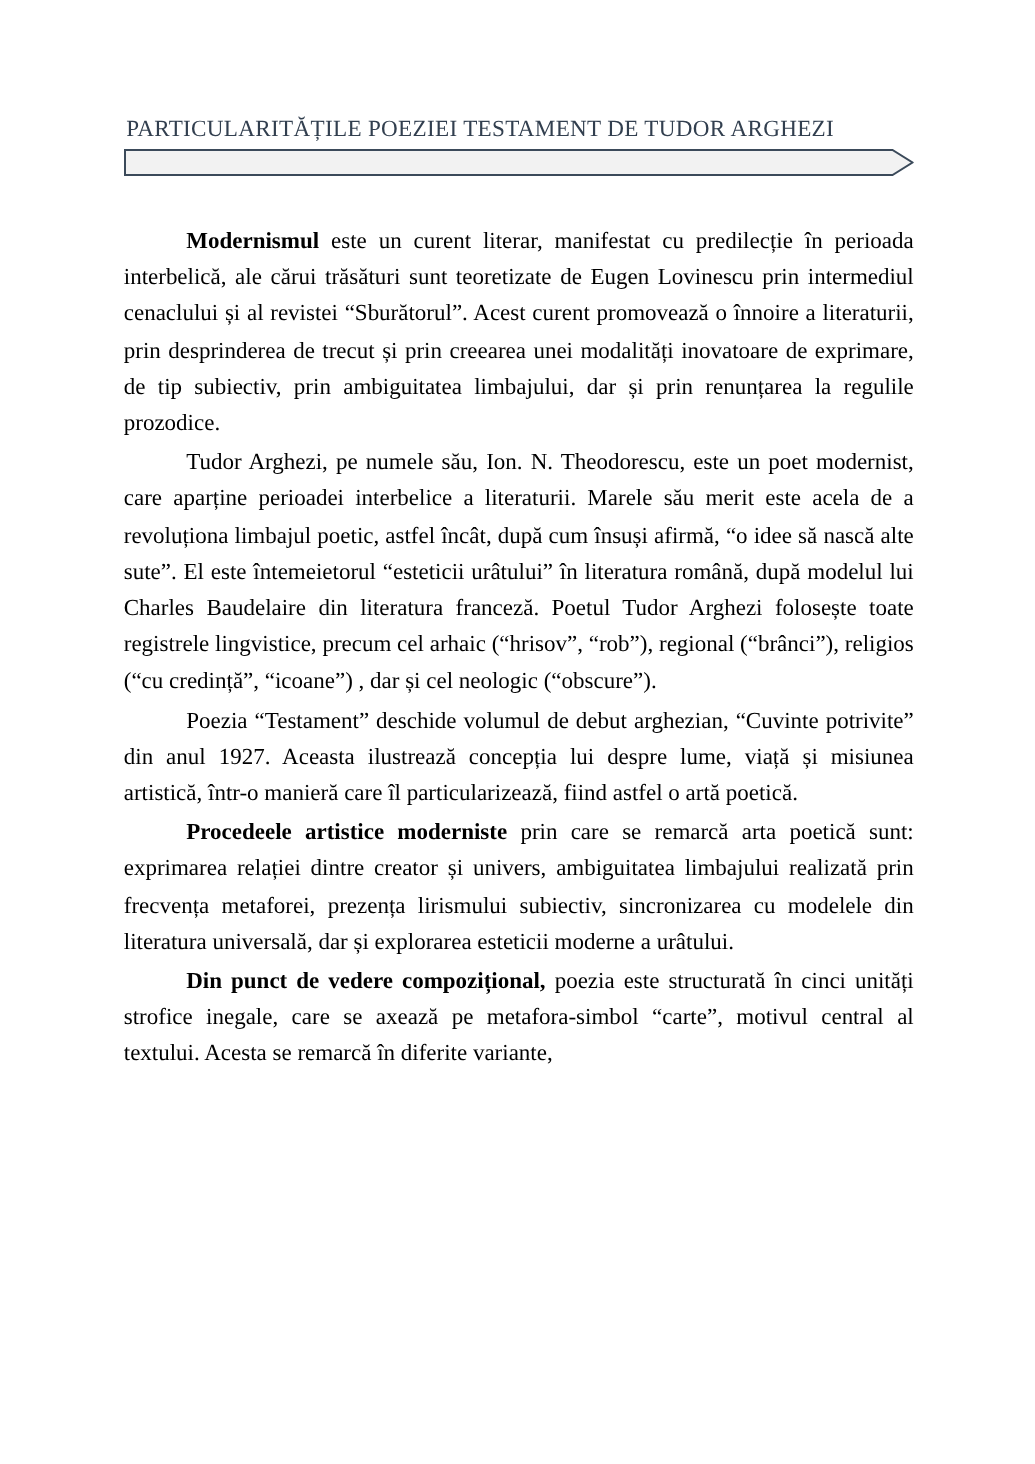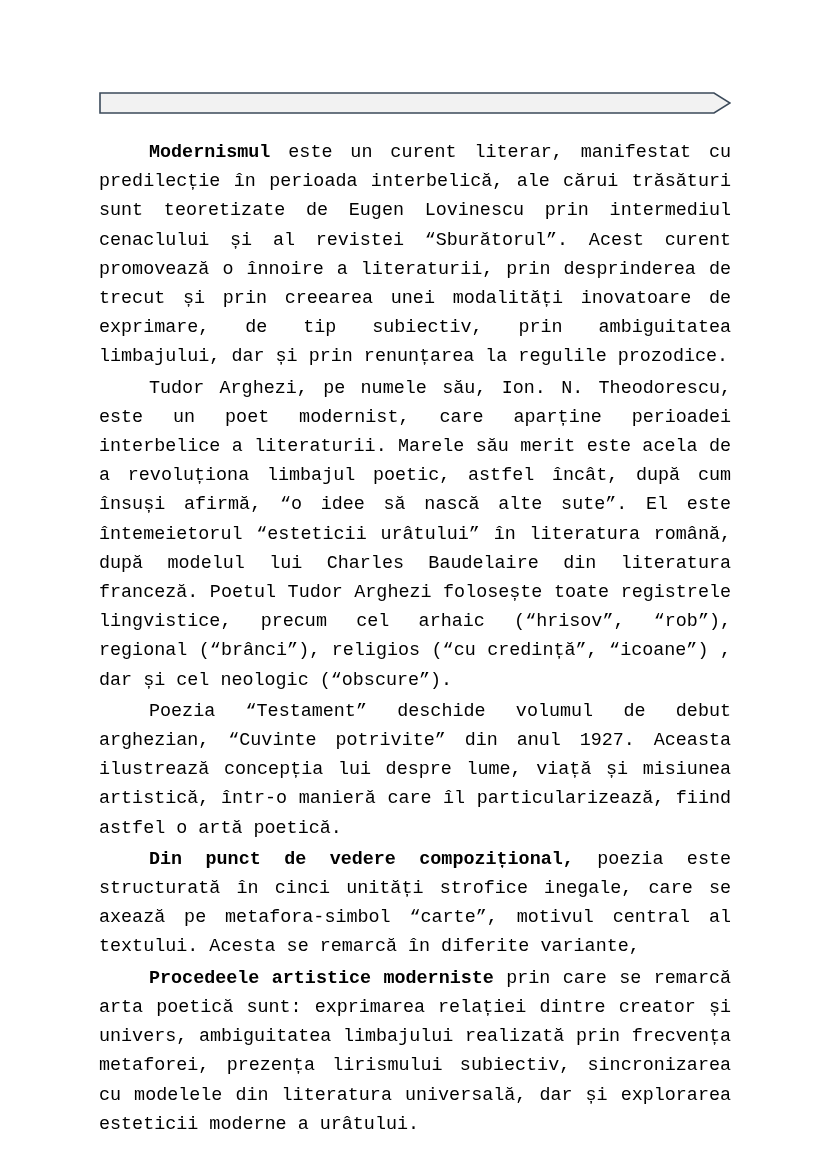--- a/index.html
+++ b/index.html
@@ -48,22 +48,21 @@
     height: 22px;
   }
   .banner-wrap svg {
     display: block;
     width: 632px;
     height: 22px;
   }
 
   
   .body-text {
-    margin-top: 24px;
-    font-family: Liberation Mono, monospace;
+    margin-top: 37px;
   }
   p.para {
     font-size: 18.4px;
     line-height: 29.2px;
     text-align: justify;
     text-justify: inter-word;
     text-indent: 50px;
     margin: 0 0 2px 0;
     hyphens: none;
     -webkit-hyphens: none;
@@ -76,35 +75,36 @@
     font-weight: 700;
   }
 </style>
 </head>
 <body>
 
 <div class="page">
   <div class="content">
 
     <div class="heading-block">
+      <h1 class="doc-title">PARTICULARITĂȚILE POEZIEI TESTAMENT DE TUDOR ARGHEZI</h1>
 
       <div class="banner-wrap">
         <svg viewBox="0 0 632 22" preserveAspectRatio="none">
           <path d="M1,1 L615,1 L631,11 L615,21 L1,21 Z" fill="#f2f2f2" stroke="#3b4a5a" stroke-width="1.6" stroke-linejoin="miter"></path>
         </svg>
       </div>
     </div>
 
     <div class="body-text">
       <p class="para"><b class="lead">Modernismul</b><span> este un curent literar, manifestat cu predilecție în perioada interbelică, ale cărui trăsături sunt teoretizate de Eugen Lovinescu prin intermediul cenaclului și al revistei “Sburătorul”. Acest curent promovează o înnoire a literaturii, prin desprinderea de trecut și prin creearea unei modalități inovatoare de exprimare, de tip subiectiv, prin ambiguitatea limbajului, dar și prin renunțarea la regulile prozodice.</span></p>
 
       <p class="para"><b class="lead"></b><span>Tudor Arghezi, pe numele său, Ion. N. Theodorescu, este un poet modernist, care aparține perioadei interbelice a literaturii. Marele său merit este acela de a revoluționa limbajul poetic, astfel încât, după cum însuși afirmă, “o idee să nască alte sute”. El este întemeietorul “esteticii urâtului” în literatura română, după modelul lui Charles Baudelaire din literatura franceză. Poetul Tudor Arghezi folosește toate registrele lingvistice, precum cel arhaic (“hrisov”, “rob”), regional (“brânci”), religios (“cu credință”, “icoane”) , dar și cel neologic (“obscure”).</span></p>
 
       <p class="para"><b class="lead"></b><span>Poezia “Testament” deschide volumul de debut arghezian, “Cuvinte potrivite” din anul 1927. Aceasta ilustrează concepția lui despre lume, viață și misiunea artistică, într-o manieră care îl particularizează, fiind astfel o artă poetică.</span></p>
 
 
+      <p class="para"><b class="lead">Procedeele artistice moderniste</b><span> prin care se remarcă arta poetică sunt: exprimarea relației dintre creator și univers, ambiguitatea limbajului realizată prin frecvența metaforei, prezența lirismului subiectiv, sincronizarea cu modelele din literatura universală, dar și explorarea esteticii moderne a urâtului.</span></p>
+
       <p class="para"><b class="lead">Din punct de vedere compozițional,</b><span> poezia este structurată în cinci unități strofice inegale, care se axează pe metafora-simbol “carte”, motivul central al textului. Acesta se remarcă în diferite variante,</span></p>
-
-      <p class="para"><b class="lead">Procedeele artistice moderniste</b><span> prin care se remarcă arta poetică sunt: exprimarea relației dintre creator și univers, ambiguitatea limbajului realizată prin frecvența metaforei, prezența lirismului subiectiv, sincronizarea cu modelele din literatura universală, dar și explorarea esteticii moderne a urâtului.</span></p>
     </div>
 
   </div>
 </div>
 
 </body></html>

